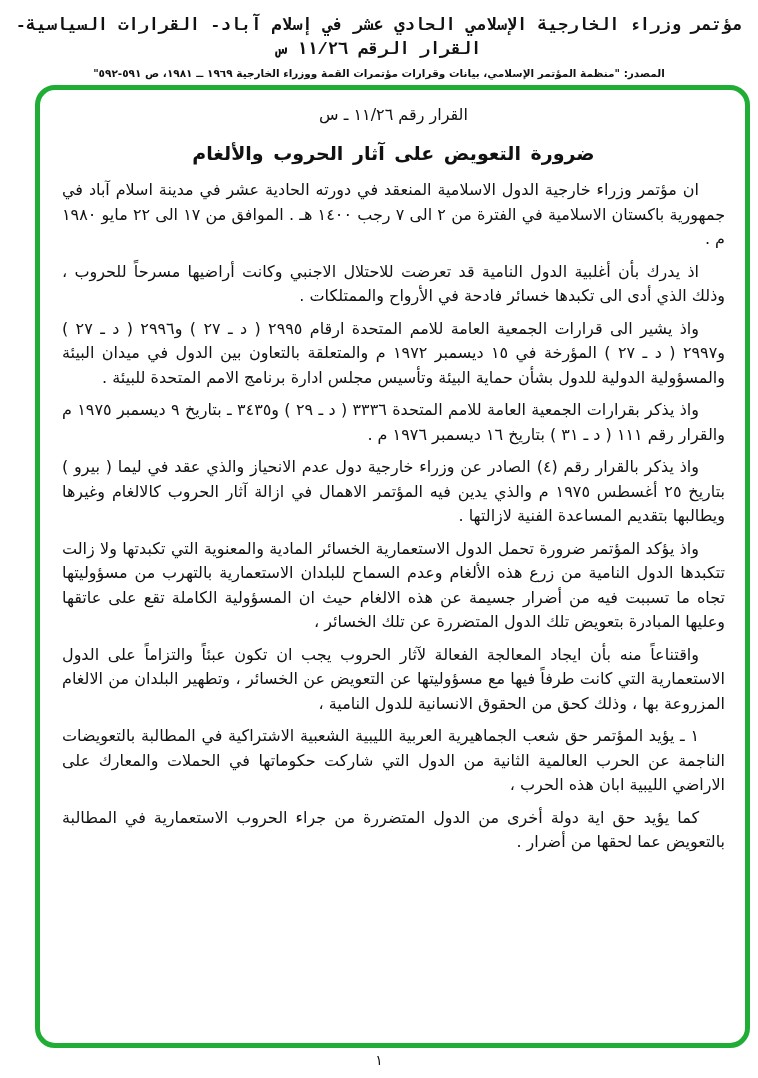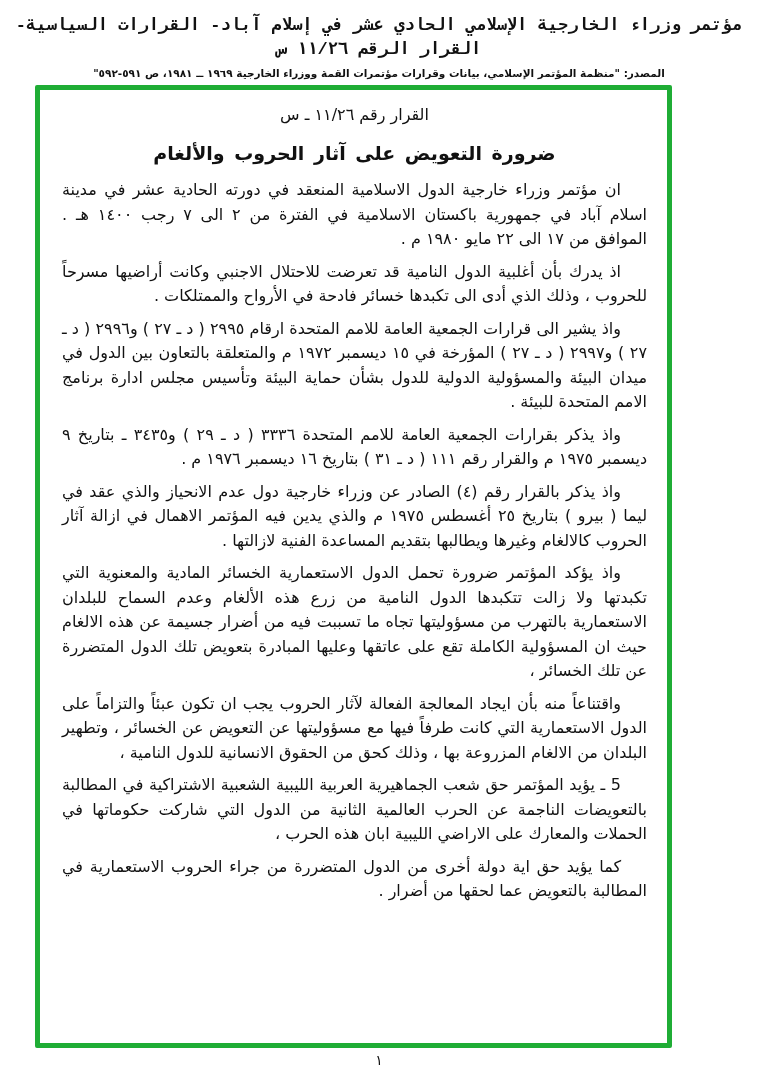--- a/index.html
+++ b/index.html
@@ -29,23 +29,23 @@
   .header-line2 {
     font-size: 10.5px;
     font-weight: bold;
     line-height: 18px;
     margin-top: 2px;
   }
 
   .doc-frame {
     position: absolute;
     left: 35px; top: 85px;
-    width: 637px; height: 963px;
+    width: 715px; height: 963px;
     border: 5px solid #1fad35;
-    border-radius: 2px;
+    border-radius: 20px;
     background: #ffffff;
     overflow: hidden;
     padding: 12px 20px 8px 22px;
   }
 
   .doc-inner { direction: rtl; }
 
   .res-number {
     text-align: center;
     font-size: 16px;
@@ -96,21 +96,21 @@
       <div class="res-number">القرار رقم ١١/٢٦ ـ س</div>
       <div class="res-title">ضرورة التعويض على آثار الحروب والألغام</div>
       <div class="body-text">
         <p>ان مؤتمر وزراء خارجية الدول الاسلامية المنعقد في دورته الحادية عشر في مدينة اسلام آباد في جمهورية باكستان الاسلامية في الفترة من ٢ الى ٧ رجب ١٤٠٠ هـ . الموافق من ١٧ الى ٢٢ مايو ١٩٨٠ م .</p>
         <p>اذ يدرك بأن أغلبية الدول النامية قد تعرضت للاحتلال الاجنبي وكانت أراضيها مسرحاً للحروب ، وذلك الذي أدى الى تكبدها خسائر فادحة في الأرواح والممتلكات .</p>
         <p>واذ يشير الى قرارات الجمعية العامة للامم المتحدة ارقام ٢٩٩٥ ( د ـ ٢٧ ) و٢٩٩٦ ( د ـ ٢٧ ) و٢٩٩٧ ( د ـ ٢٧ ) المؤرخة في ١٥ ديسمبر ١٩٧٢ م والمتعلقة بالتعاون بين الدول في ميدان البيئة والمسؤولية الدولية للدول بشأن حماية البيئة وتأسيس مجلس ادارة برنامج الامم المتحدة للبيئة .</p>
         <p>واذ يذكر بقرارات الجمعية العامة للامم المتحدة ٣٣٣٦ ( د ـ ٢٩ ) و٣٤٣٥ ـ بتاريخ ٩ ديسمبر ١٩٧٥ م والقرار رقم ١١١ ( د ـ ٣١ ) بتاريخ ١٦ ديسمبر ١٩٧٦ م .</p>
         <p>واذ يذكر بالقرار رقم (٤) الصادر عن وزراء خارجية دول عدم الانحياز والذي عقد في ليما ( بيرو ) بتاريخ ٢٥ أغسطس ١٩٧٥ م والذي يدين فيه المؤتمر الاهمال في ازالة آثار الحروب كالالغام وغيرها ويطالبها بتقديم المساعدة الفنية لازالتها .</p>
         <p>واذ يؤكد المؤتمر ضرورة تحمل الدول الاستعمارية الخسائر المادية والمعنوية التي تكبدتها ولا زالت تتكبدها الدول النامية من زرع هذه الألغام وعدم السماح للبلدان الاستعمارية بالتهرب من مسؤوليتها تجاه ما تسببت فيه من أضرار جسيمة عن هذه الالغام حيث ان المسؤولية الكاملة تقع على عاتقها وعليها المبادرة بتعويض تلك الدول المتضررة عن تلك الخسائر ،</p>
         <p>واقتناعاً منه بأن ايجاد المعالجة الفعالة لآثار الحروب يجب ان تكون عبئاً والتزاماً على الدول الاستعمارية التي كانت طرفاً فيها مع مسؤوليتها عن التعويض عن الخسائر ، وتطهير البلدان من الالغام المزروعة بها ، وذلك كحق من الحقوق الانسانية للدول النامية ،</p>
-        <p>5 ـ يؤيد المؤتمر حق شعب الجماهيرية العربية الليبية الشعبية الاشتراكية في المطالبة بالتعويضات الناجمة عن الحرب العالمية الثانية من الدول التي شاركت حكوماتها في الحملات والمعارك على الاراضي الليبية ابان هذه الحرب ،</p>
+        <p>١ ـ يؤيد المؤتمر حق شعب الجماهيرية العربية الليبية الشعبية الاشتراكية في المطالبة بالتعويضات الناجمة عن الحرب العالمية الثانية من الدول التي شاركت حكوماتها في الحملات والمعارك على الاراضي الليبية ابان هذه الحرب ،</p>
         <p>كما يؤيد حق اية دولة أخرى من الدول المتضررة من جراء الحروب الاستعمارية في المطالبة بالتعويض عما لحقها من أضرار .</p>
       </div>
     </div>
   </div>
 
   <div class="page-number">١</div>
 
 </div>
 
 </body></html>

